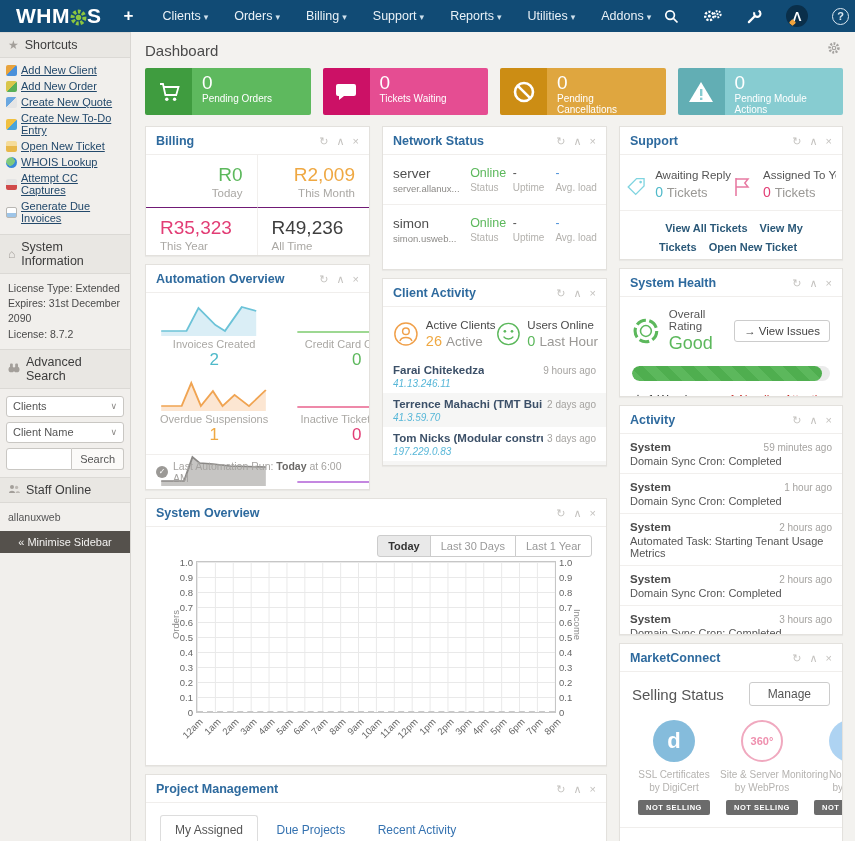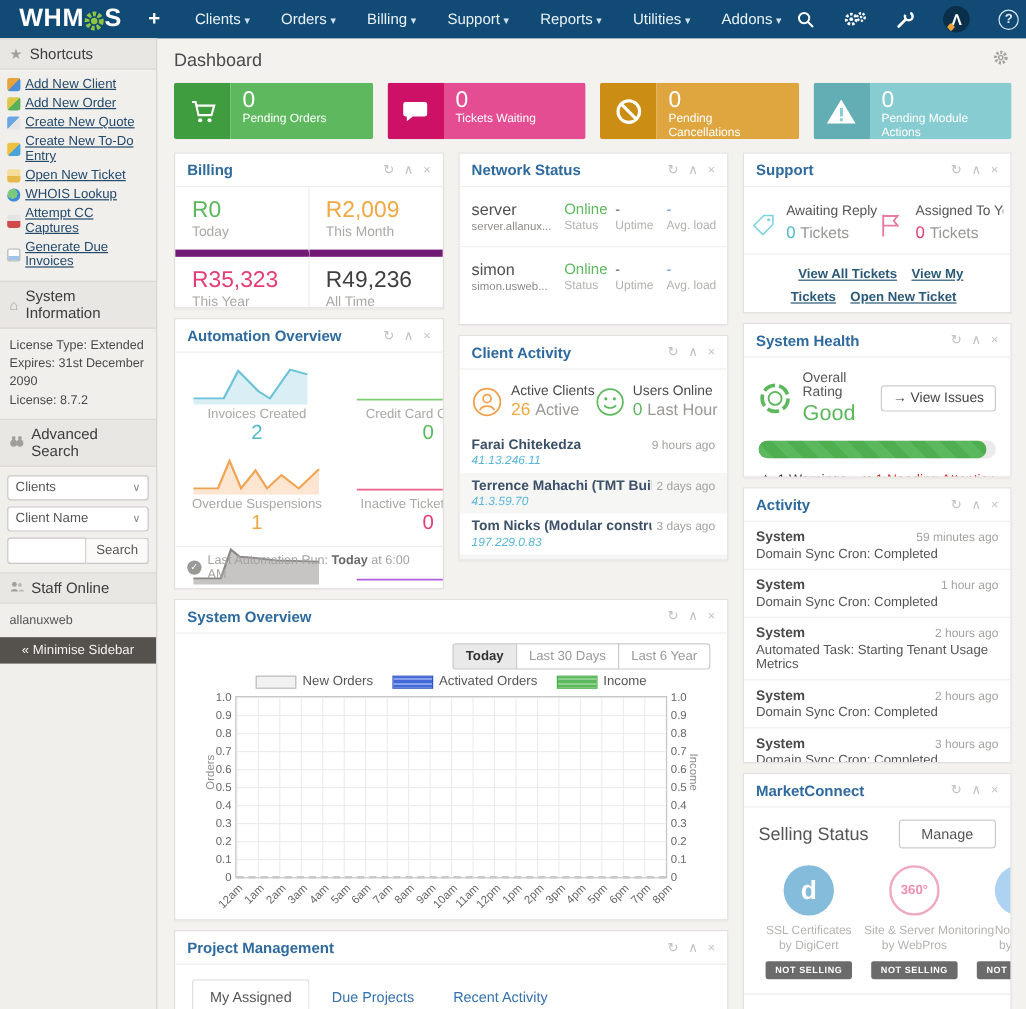--- a/index.html
+++ b/index.html
@@ -79,21 +79,21 @@
   .pctrl { display:flex; gap:8px; color:#c4c2bf; font-size:11px; }
   .pctrl span { cursor:pointer; line-height:1; }
 
   .h130{height:130px} .h150{height:144px} .h134{height:134px} .h226{height:226px}
   .h188{height:188px} .h129{height:129px} .h230{height:230px} .h268{height:268px}
   .h210{height:212px} .hpm{height:120px}
 
   
   .bill-grid { display:grid; grid-template-columns:1fr 1fr; }
   .bill-cell { padding:9px 14px 8px 14px; }
-  .bill-cell:nth-child(1),.bill-cell:nth-child(2){ border-bottom:6px solid #701a75; }
+  .bill-cell:nth-child(1),.bill-cell:nth-child(2){ border-bottom:1px solid #701a75;text-align:right; }
   .bill-cell:nth-child(odd){ border-right:1px solid #f1efed; }
   .bill-val { font-size:19px; }
   .bill-lab { font-size:11.5px; color:#aaa8a4; margin-top:1px; }
   .c-green{color:#5cb85c} .c-orange{color:#efa842} .c-pink{color:#e23d75} .c-dark{color:#3f3f3f}
   .c-teal{color:#4fb9c9}
 
   
   .net-row { display:flex; padding:11px 8px 10px 10px; }
   .net-row + .net-row { border-top:1px solid #f1efed; }
   .net-name { width:38%; }
@@ -106,21 +106,21 @@
   .net-lab { font-size:10px; color:#b3b1ad; margin-top:2px; line-height:1.2; }
 
   
   .sup-stats { display:flex; padding:14px 6px 10px 6px; }
   .sup-stat { flex:1; display:flex; gap:8px; align-items:flex-end; overflow:hidden; }
   .sup-stat .txt { white-space:nowrap; }
   .sup-lab { font-size:11.5px; color:#555; }
   .sup-val { font-size:14px; margin-top:3px; }
   .sup-val .unit { color:#9a9895; font-size:13px; }
   .sup-links { border-top:1px solid #f1efed; text-align:center; padding:8px 14px; font-size:11px; font-weight:bold; line-height:1.7; }
-  .sup-links span { color:#2a5878; text-decoration:underline; cursor:pointer; margin:0 6px; }
+  .sup-links span { color:#2a5878; cursor:pointer; margin:0 6px; }
 
   
   .auto-grid { display:grid; grid-template-columns:1fr 1fr; padding:4px 0 0 0; }
   .auto-cell { padding:6px 14px 2px 14px; text-align:center; }
   .auto-cell svg { width:100%; height:34px; display:block; }
   .auto-lab { font-size:11px; color:#aaa8a4; margin-top:1px; white-space:nowrap; }
   .auto-val { font-size:17px; margin-top:0; }
   .auto-foot { border-top:1px solid #f1efed; padding:5px 10px; font-size:10.5px; color:#a5a3a0; position:absolute; bottom:0; left:0; right:0; display:flex; align-items:center; gap:5px; }
   .ccheck { width:12px; height:12px; border-radius:50%; background:#9b9996; color:#fff; font-size:8px; line-height:12px; text-align:center; flex:none; }
   .auto-foot b { color:#6a6866; }
@@ -625,35 +625,21 @@
           <span class="pctrl">
                 <span>↻</span>
                 <span>∧</span>
                 <span>×</span>
               </span>
         </div>
         <div class="so-body">
           <div class="so-tabs">
             <span class="tbtn active">Today</span>
             <span class="tbtn">Last 30 Days</span>
-            <span class="tbtn">Last 6 Year</span>
-          </div>
-          <div class="so-legend">
-            <span class="li">
-                  <span class="sw sw-neworders"></span>
-                  <span>New Orders</span>
-                </span>
-            <span class="li">
-                  <span class="sw sw-activated"></span>
-                  <span>Activated Orders</span>
-                </span>
-            <span class="li">
-                  <span class="sw sw-income"></span>
-                  <span>Income</span>
-                </span>
+            <span class="tbtn">Last 1 Year</span>
           </div>
           <div class="chart-area">
             <div class="plot">
               <span class="ylab ylab-left">Orders</span>
               <span class="ylab ylab-right">Income</span>
             <span class="ytick yt-left" style="top: calc(0% - 5px);">1.0</span>
                   <span class="ytick yt-right" style="top: calc(0% - 5px);">1.0</span>
                   <span class="ytick yt-left" style="top: calc(10% - 5px);">0.9</span>
                   <span class="ytick yt-right" style="top: calc(10% - 5px);">0.9</span>
                   <span class="ytick yt-left" style="top: calc(20% - 5px);">0.8</span>

